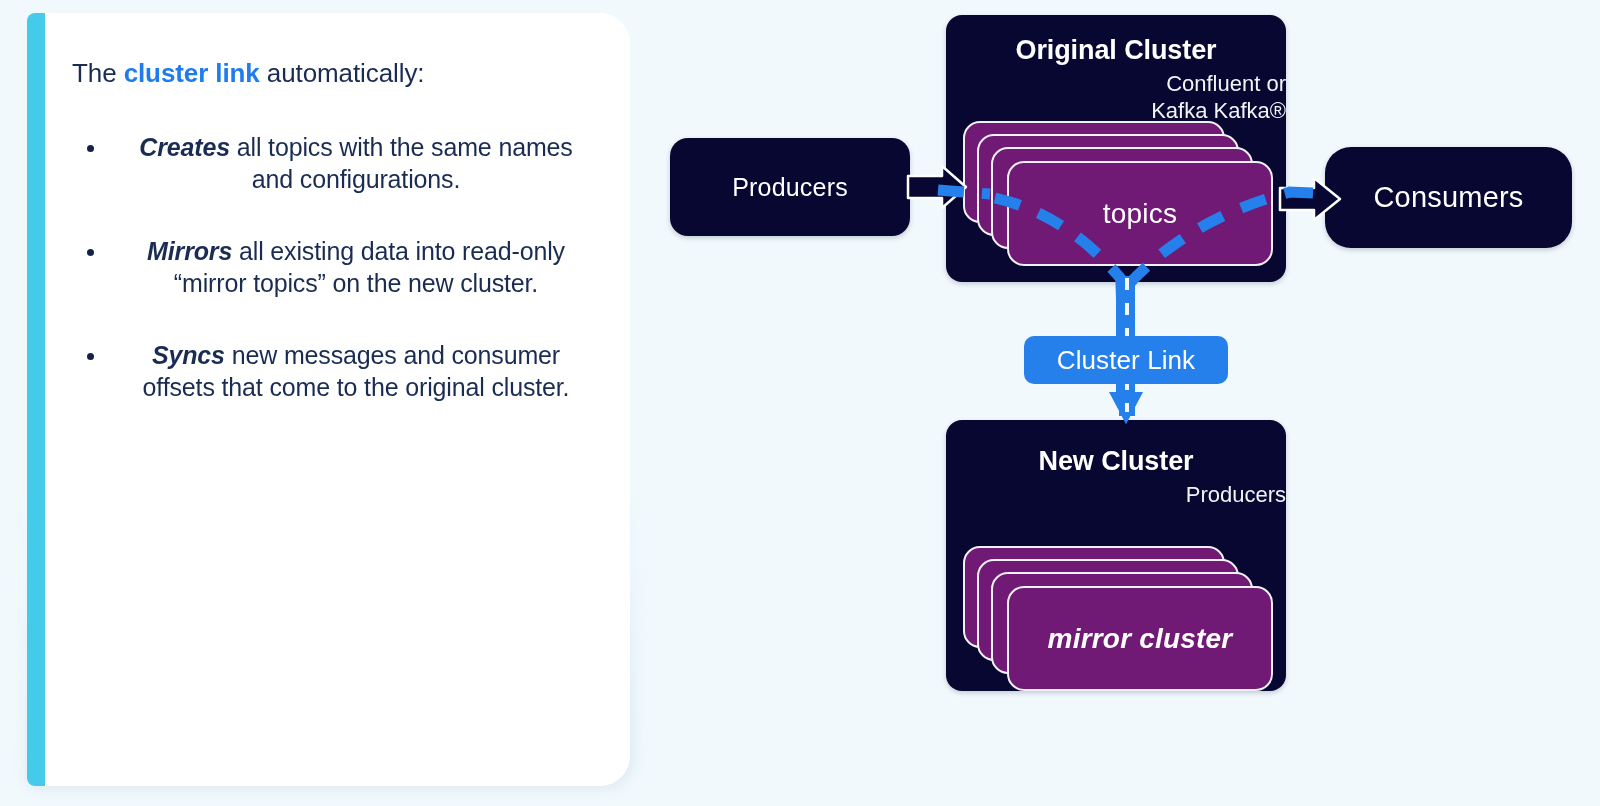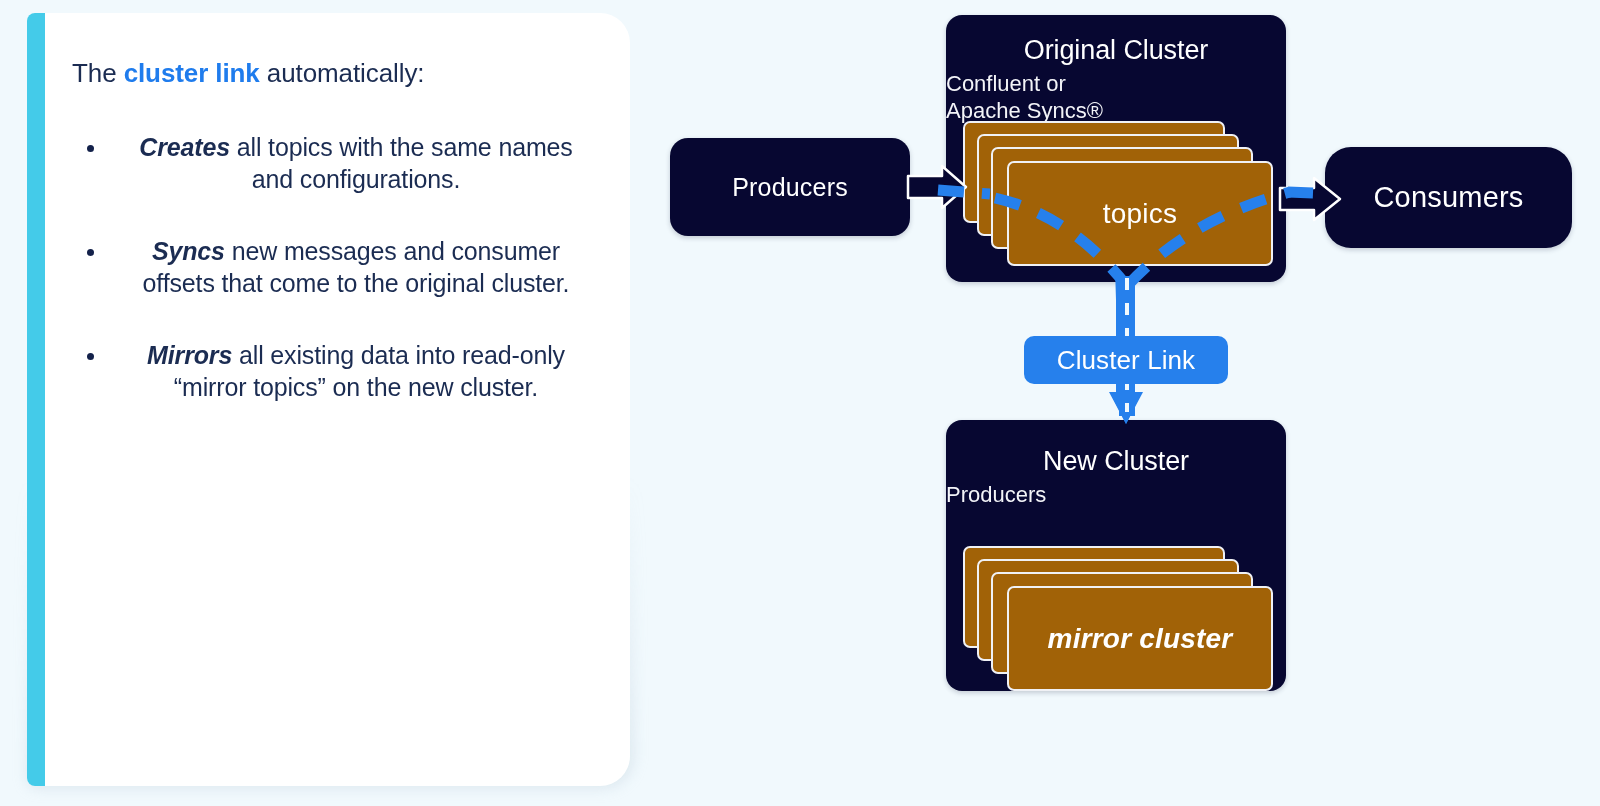--- a/index.html
+++ b/index.html
@@ -162,44 +162,44 @@
     top: 420px;
     width: 340px;
     height: 271px;
     border-radius: 16px;
   }
   .cluster-title {
     position: absolute;
     left: 0; right: 0;
     text-align: center;
     font-size: 27px;
-    font-weight: 400;
+    font-weight: 700;
     letter-spacing: -0.1px;
   }
   .cluster-sub {
     position: absolute;
     left: 0; right: 0;
-    text-align: left;
+    text-align: right;
     font-size: 22px;
     line-height: 1.22;
     font-weight: 400;
     color: #f3f4f8;
   }
   #oc-title { top: 20px; }
   #oc-sub   { top: 56px; }
   #nc-title { top: 26px; }
   #nc-sub   { top: 62px; }
 
   
   .stack { position: absolute; }
   .stack .sheet {
     position: absolute;
     border: 2px solid #f0f1f5;
-    border-radius: 7px;
-    background: #a16207;
+    border-radius: 17px;
+    background: #701a75;
     box-sizing: border-box;
   }
   .stack .sheet.front {
     display: flex;
     align-items: center;
     justify-content: center;
     color: #ffffff;
   }
   #oc-stack { left: 17px; top: 106px; width: 310px; height: 145px; }
   #nc-stack { left: 17px; top: 126px; width: 310px; height: 145px; }
@@ -256,26 +256,26 @@
 
     <ul class="bullets">
 
       <li>
         <span class="dot"></span>
         <p class="para"><span class="lead">Creates</span><span> all topics with the same names and configurations.</span></p>
       </li>
 
       <li>
         <span class="dot"></span>
-        <p class="para"><span class="lead">Syncs</span><span> new messages and consumer offsets that come to the original cluster.</span></p>
+        <p class="para"><span class="lead">Mirrors</span><span> all existing data into read-only “mirror topics” on the new cluster.</span></p>
       </li>
 
       <li>
         <span class="dot"></span>
-        <p class="para"><span class="lead">Mirrors</span><span> all existing data into read-only “mirror topics” on the new cluster.</span></p>
+        <p class="para"><span class="lead">Syncs</span><span> new messages and consumer offsets that come to the original cluster.</span></p>
       </li>
 
     </ul>
   </div>
 
   <div id="diagram">
 
     <svg class="overlay" id="svg-under" viewBox="0 0 950 806">
 
       <g>
@@ -292,21 +292,21 @@
     </div>
 
     <div class="nbox" id="consumers-box">
       <span>Consumers</span>
     </div>
 
     <div class="nbox" id="original-cluster-box">
       <div class="cluster-title" id="oc-title">Original Cluster</div>
       <div class="cluster-sub" id="oc-sub">
         <div>Confluent or</div>
-        <div>Apache Syncs®</div>
+        <div>Kafka Kafka®</div>
       </div>
 
       <div class="stack" id="oc-stack">
         <div class="sheet" style="left:0px;  top:0px;  width:262px; height:102px;"></div>
         <div class="sheet" style="left:14px; top:13px; width:262px; height:102px;"></div>
         <div class="sheet" style="left:28px; top:26px; width:262px; height:102px;"></div>
         <div class="sheet front" style="left:44px; top:40px; width:266px; height:105px;">
           <span class="sheet-label">topics</span>
         </div>
       </div>

